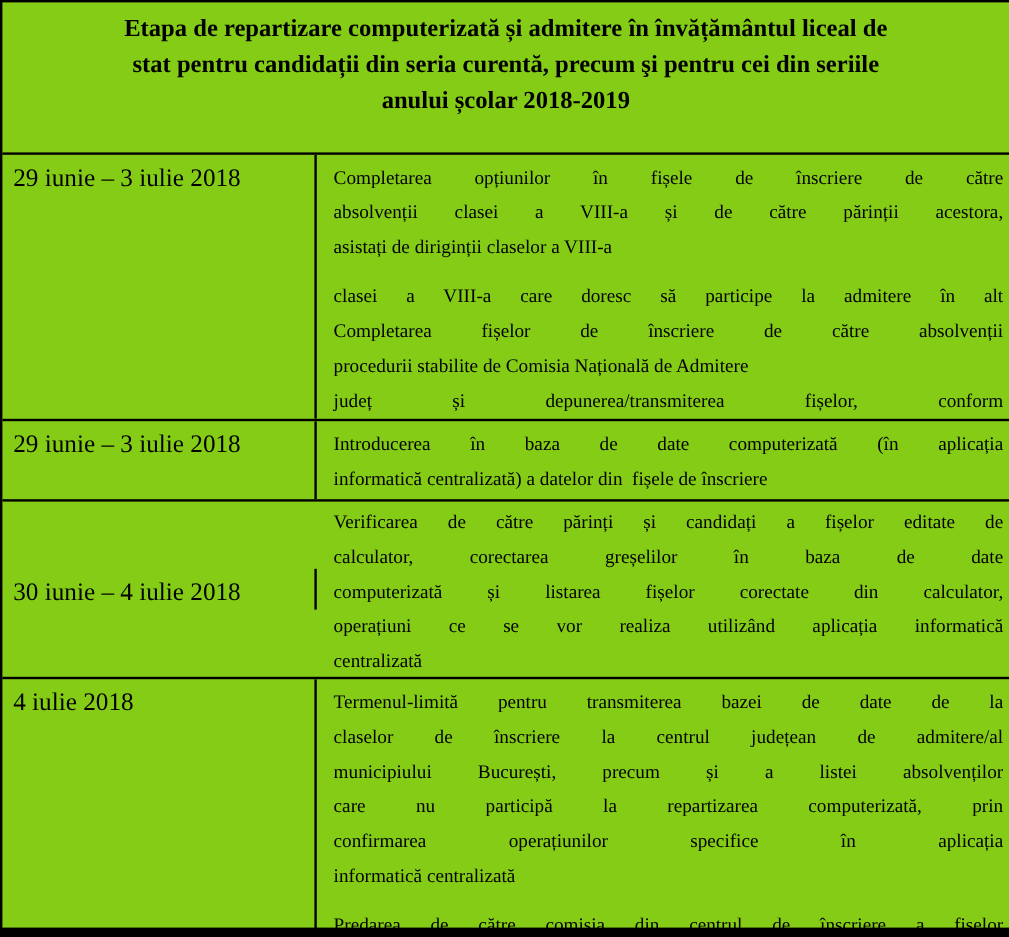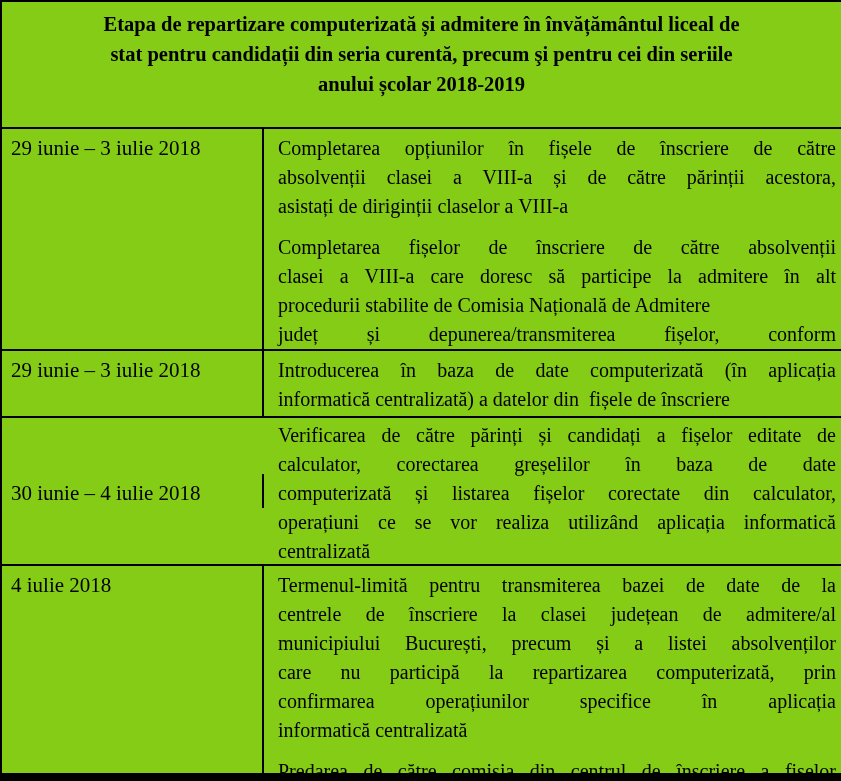--- a/index.html
+++ b/index.html
@@ -52,21 +52,21 @@
     flex: 0 0 262px;
     border-right: 2px solid #000;
     padding: 5px 6px 0 9px;
     font-size: 21px;
     line-height: 29px;
   }
   .c-text {
     box-sizing: border-box;
     flex: 1 1 auto;
     padding: 5px 5px 0 14px;
-    font-size: 20px;
+    font-size: 16px;
     overflow: hidden;
     border-radius: 15px;
   }
   .para { margin: 0; }
   .para + .para { margin-top: 12px; }
   .c-text .tline {
     line-height: 29px;
     text-align: justify;
     text-align-last: justify;
     white-space: pre-wrap;
@@ -94,22 +94,22 @@
 
     <div class="row r1">
       <div class="c-date">29 iunie – 3 iulie 2018</div>
       <div class="c-text">
         <div class="para">
             <div class="tline">Completarea opțiunilor în fișele de înscriere de către</div>
             <div class="tline">absolvenții clasei a VIII-a și de către părinții acestora,</div>
             <div class="tline last">asistați de diriginții claselor a VIII-a</div>
           </div>
         <div class="para">
+            <div class="tline">clasei a VIII-a care doresc să participe la admitere în alt</div>
             <div class="tline">Completarea fișelor de înscriere de către absolvenții</div>
-            <div class="tline">clasei a VIII-a care doresc să participe la admitere în alt</div>
             <div class="tline last">procedurii stabilite de Comisia Națională de Admitere</div>
             <div class="tline">județ și depunerea/transmiterea fișelor, conform</div>
           </div>
       </div>
     </div>
 
     <div class="row r2">
       <div class="c-date">29 iunie – 3 iulie 2018</div>
       <div class="c-text">
         <div class="para">
@@ -130,21 +130,21 @@
             <div class="tline last">centralizată</div>
           </div>
       </div>
     </div>
 
     <div class="row fill">
       <div class="c-date">4 iulie 2018</div>
       <div class="c-text">
         <div class="para">
             <div class="tline">Termenul-limită pentru transmiterea bazei de date de la</div>
-            <div class="tline">centrele de înscriere la clasei județean de admitere/al</div>
+            <div class="tline">claselor de înscriere la centrul județean de admitere/al</div>
             <div class="tline">municipiului București, precum și a listei absolvenților</div>
             <div class="tline">care nu participă la repartizarea computerizată, prin</div>
             <div class="tline">confirmarea operațiunilor specifice în aplicația</div>
             <div class="tline last">informatică centralizată</div>
           </div>
         <div class="para cut">
             <div class="tline last">Predarea de către comisia din centrul de înscriere a fișelor</div>
           </div>
       </div>
     </div>

